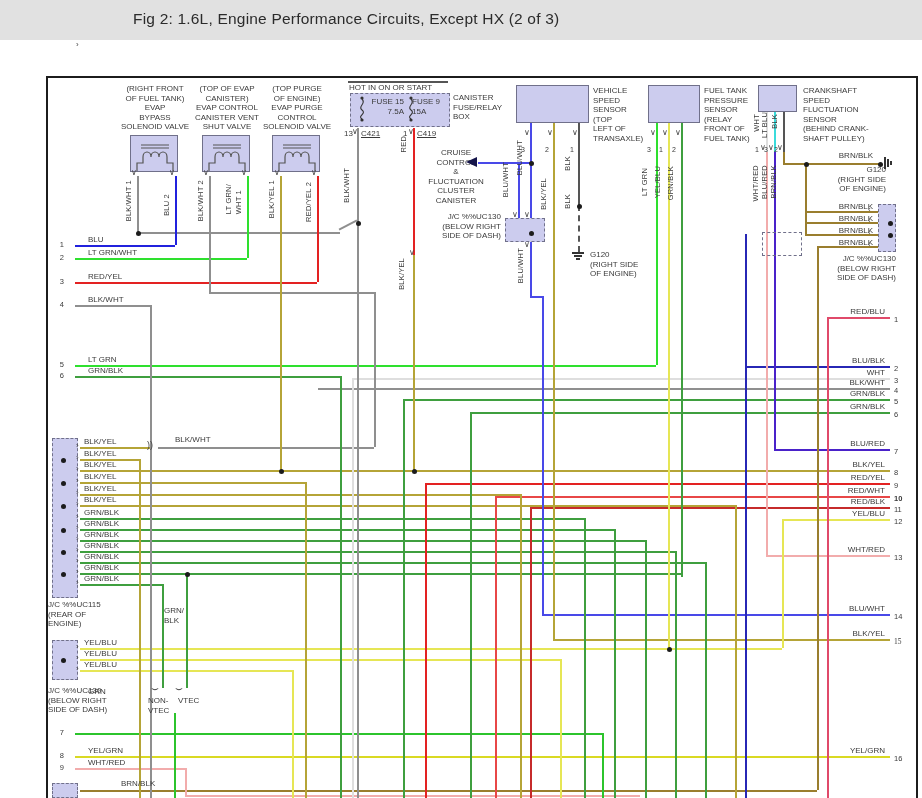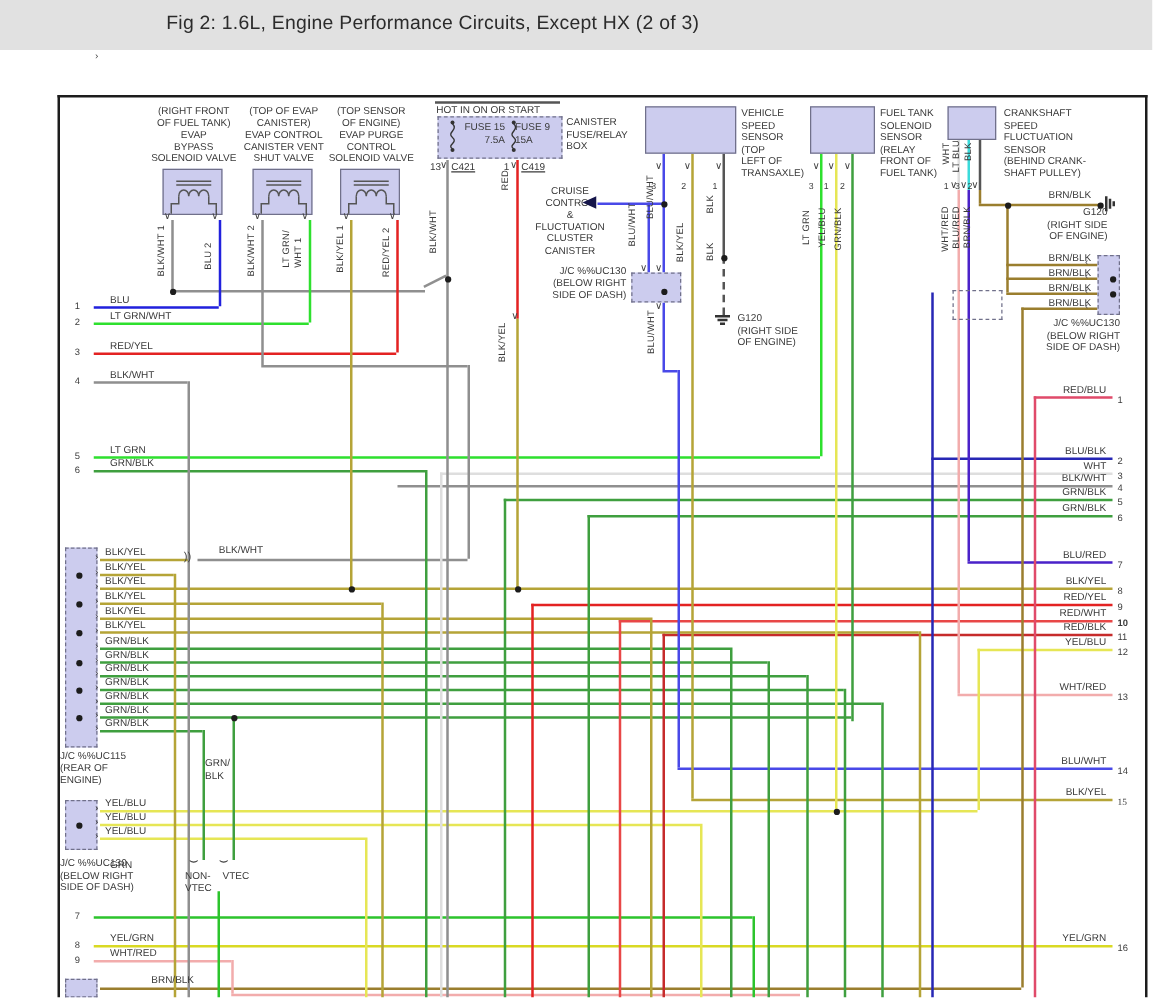--- a/index.html
+++ b/index.html
@@ -226,21 +226,21 @@
         <div>SOLENOID VALVE</div>
       </div>
       <div class="blk" style="left: 181px; top: 44px; width: 92px; text-align: center;">
         <div>(TOP OF EVAP</div>
         <div>CANISTER)</div>
         <div>EVAP CONTROL</div>
         <div>CANISTER VENT</div>
         <div>SHUT VALVE</div>
       </div>
       <div class="blk" style="left: 251px; top: 44px; width: 92px; text-align: center;">
-        <div>(TOP SENSOR</div>
+        <div>(TOP PURGE</div>
         <div>OF ENGINE)</div>
         <div>EVAP PURGE</div>
         <div>CONTROL</div>
         <div>SOLENOID VALVE</div>
       </div>
       <div class="blk" style="left: 349px; top: 43px; width: 110px; text-align: left;">
         <div>HOT IN ON OR START</div>
       </div>
       <div class="blk" style="left: 453px; top: 53px; width: 70px; text-align: left;">
         <div>CANISTER</div>
@@ -258,21 +258,21 @@
       <div class="blk" style="left: 593px; top: 46px; width: 62px; text-align: left;">
         <div>VEHICLE</div>
         <div>SPEED</div>
         <div>SENSOR</div>
         <div>(TOP</div>
         <div>LEFT OF</div>
         <div>TRANSAXLE)</div>
       </div>
       <div class="blk" style="left: 704px; top: 46px; width: 62px; text-align: left;">
         <div>FUEL TANK</div>
-        <div>SOLENOID</div>
+        <div>PRESSURE</div>
         <div>SENSOR</div>
         <div>(RELAY</div>
         <div>FRONT OF</div>
         <div>FUEL TANK)</div>
       </div>
       <div class="blk" style="left: 803px; top: 46px; width: 78px; text-align: left;">
         <div>CRANKSHAFT</div>
         <div>SPEED</div>
         <div>FLUCTUATION</div>
         <div>SENSOR</div>

